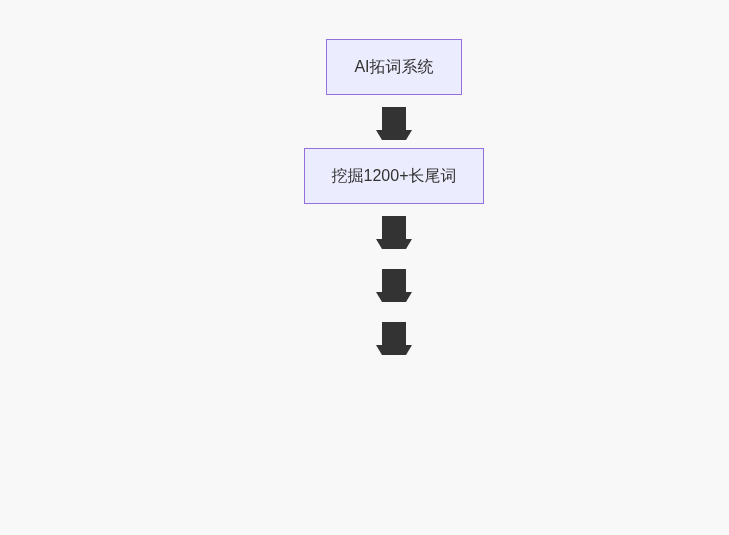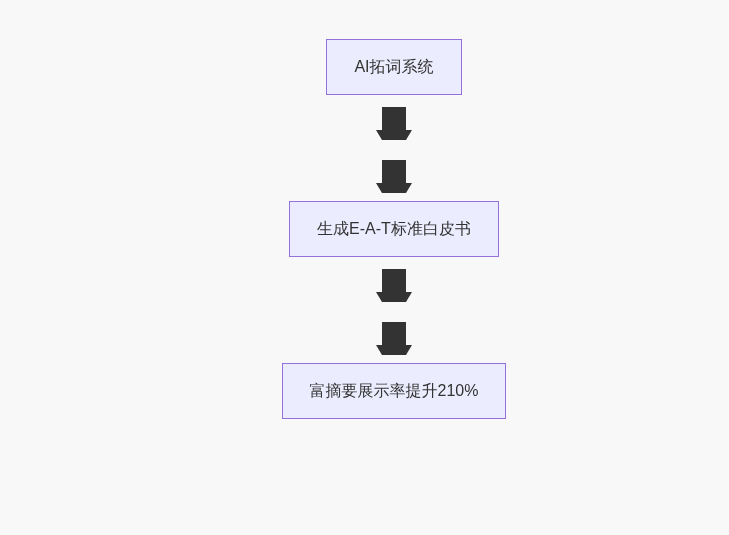--- a/index.html
+++ b/index.html
@@ -72,35 +72,34 @@
 <div class="canvas">
   <div class="flow">
 
     <div class="node">AI拓词系统</div>
 
     <div class="edge">
       <div class="edge-line"></div>
       <div class="edge-head"></div>
     </div>
 
-
-    <div class="edge">
-      <div class="edge-line"></div>
-      <div class="edge-head"></div>
-    </div>
-
-    <div class="node">生成E-A-T标准白皮书</div>
+    <div class="node">挖掘1200+长尾词</div>
 
     <div class="edge">
       <div class="edge-line"></div>
       <div class="edge-head"></div>
     </div>
 
 
     <div class="edge">
       <div class="edge-line"></div>
       <div class="edge-head"></div>
     </div>
 
-    <div class="node">富摘要展示率提升210%</div>
+
+    <div class="edge">
+      <div class="edge-line"></div>
+      <div class="edge-head"></div>
+    </div>
+
 
   </div>
 </div>
 
 </body></html>

